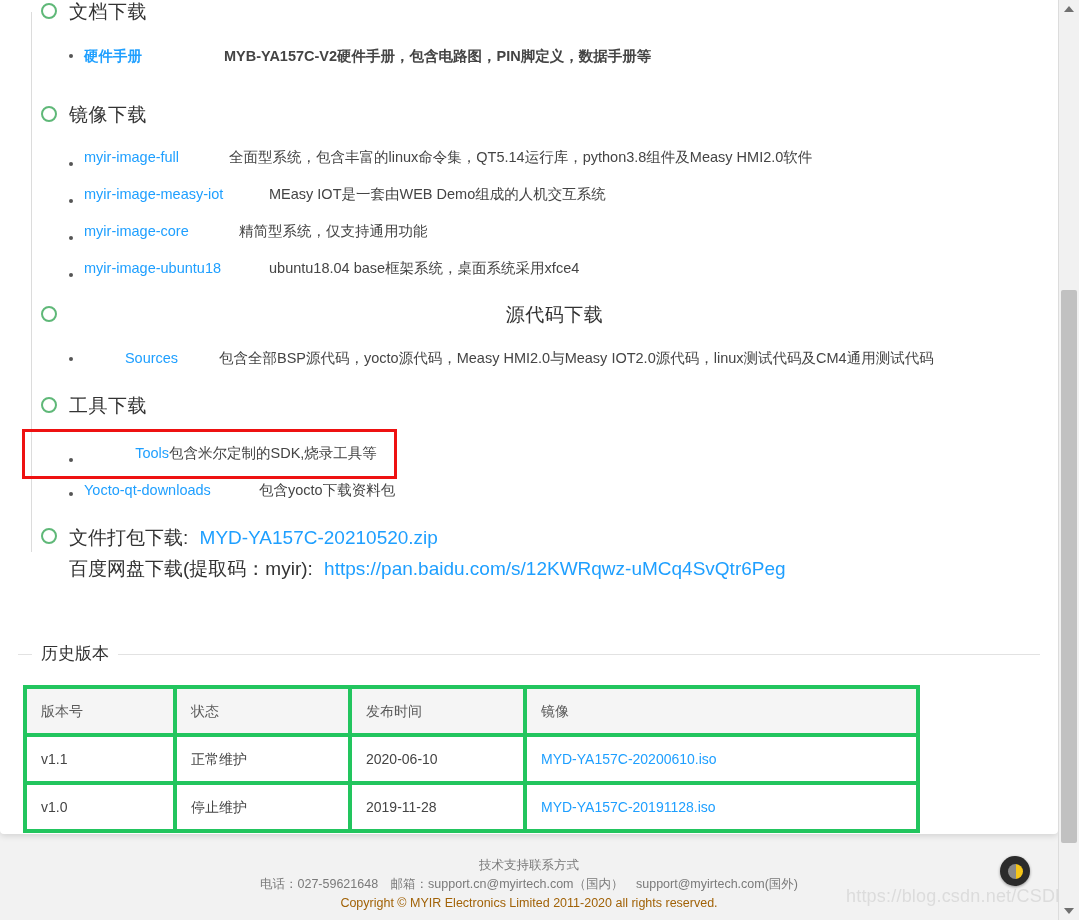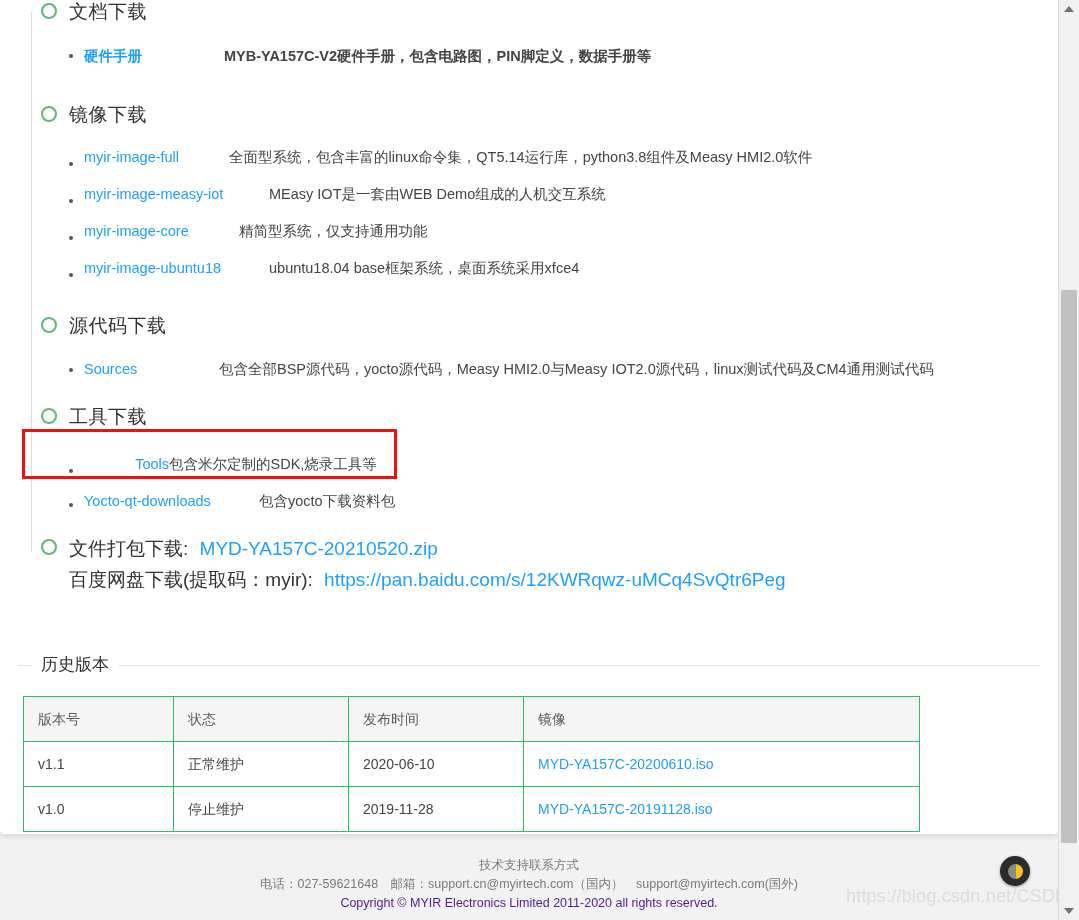--- a/index.html
+++ b/index.html
@@ -142,21 +142,21 @@
   }
 
   
   table.hist {
     border-collapse: collapse;
     width: 897px;
     margin: 30px 0 0 5px;
     font-size: 14px;
   }
   table.hist th, table.hist td {
-    border: 1px solid #22c55e;
+    border: 4px solid #22c55e;
     text-align: left;
     padding: 11px 14px;
     color: #444;
     font-weight: normal;
     line-height: 22px;
   }
   table.hist thead th {
     background: #f5f5f5;
     color: #5a5a5a;
   }
@@ -173,21 +173,21 @@
     position: absolute;
     left: 0;
     top: 856px;
     width: 1058px;
     text-align: center;
     font-size: 12.5px;
     color: #7a7a7a;
     line-height: 19px;
   }
   #footer .fline { white-space: nowrap; }
-  #footer .copy { color: #4c1d95; }
+  #footer .copy { color: #a16207; }
 
   
   #watermark {
     position: absolute;
     left: 846px;
     top: 886px;
     font-size: 18px;
     color: #dcdcdc;
     white-space: nowrap;
     letter-spacing: .2px;
@@ -295,21 +295,21 @@
           <span class="desc">精简型系统，仅支持通用功能</span>
         </li>
         <li class="row" style="height:37px;">
           <span class="bullet" style="top:16px;"></span>
           <span class="name" style="width:185px;">myir-image-ubuntu18</span>
           <span class="desc">ubuntu18.04 base框架系统，桌面系统采用xfce4</span>
         </li>
       </ul>
     </div>
 
-    <div class="tl-item" style="margin-top:20px;">
+    <div class="tl-item" style="margin-top:9px;text-align:center;">
       <span class="tl-dot"></span>
       <div class="tl-title">源代码下载</div>
       <ul class="rows" style="margin-top:20px;">
         <li class="row" style="height:30px;">
           <span class="bullet" style="top:10px;"></span>
           <span class="name" style="width:135px;">Sources</span>
           <span class="desc">包含全部BSP源代码，yocto源代码，Measy HMI2.0与Measy IOT2.0源代码，linux测试代码及CM4通用测试代码</span>
         </li>
       </ul>
     </div>

